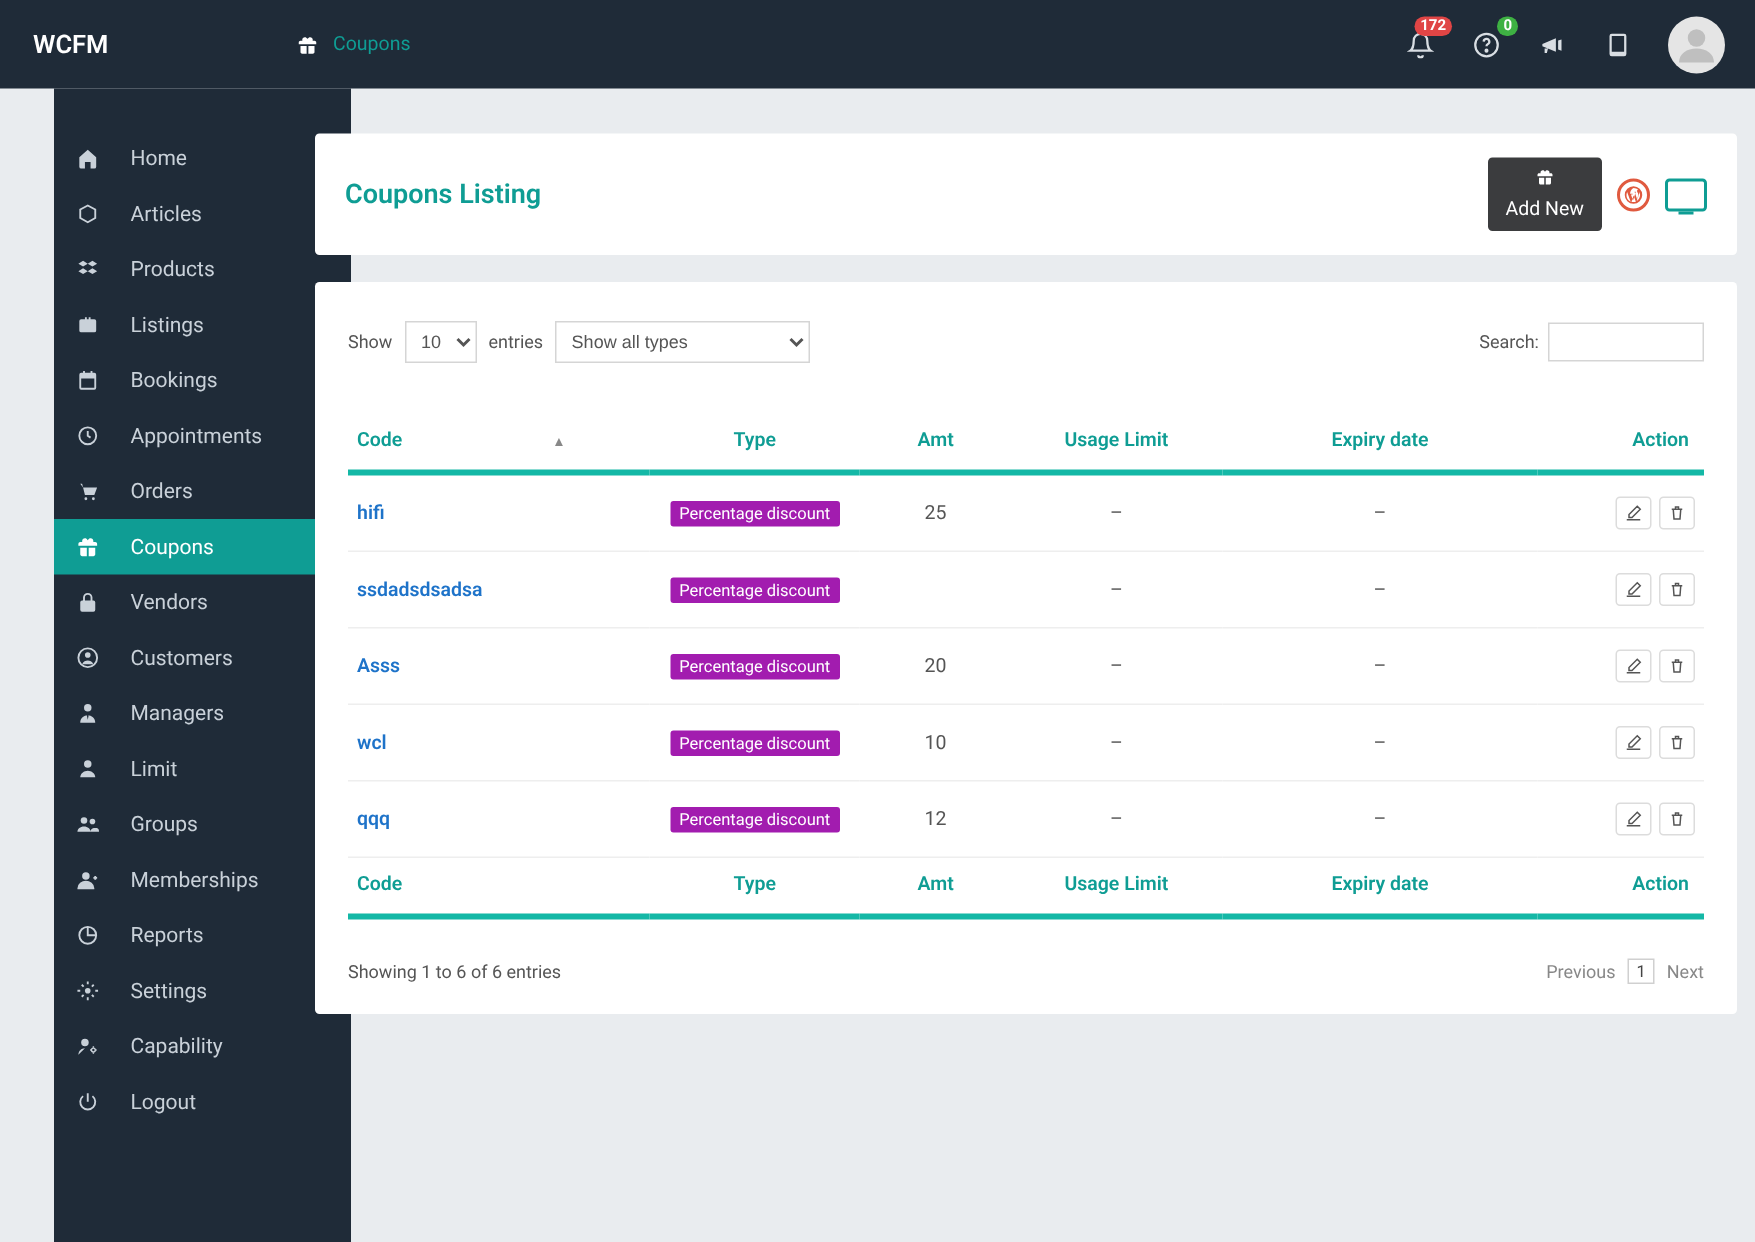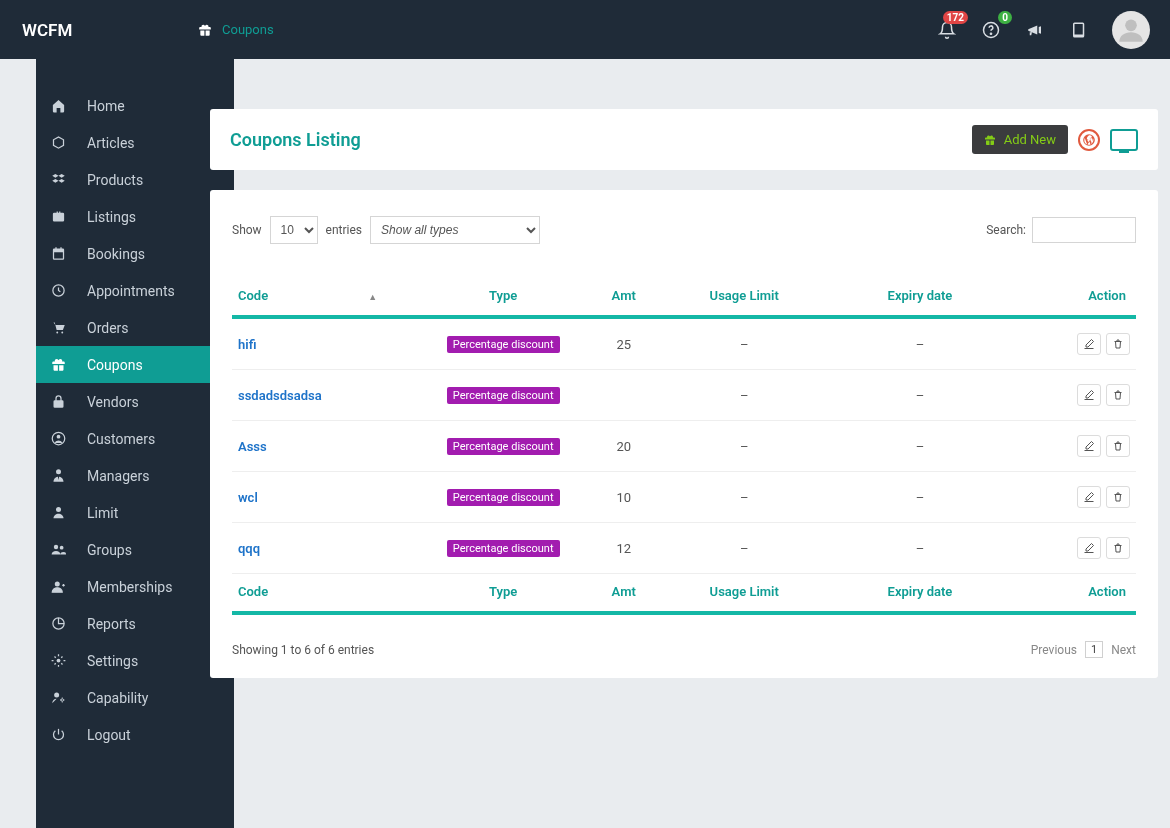--- a/index.html
+++ b/index.html
@@ -13,33 +13,33 @@
 .badge { position: absolute; top: -8px; right: -10px; font-size: 10px; border-radius: 8px; padding: 0 4px; line-height: 13px; color: #fff; font-weight: 700; min-width: 13px; text-align: left; }
 .badge.red { background: #e04545; }
 .badge.green { background: #3eb143; }
 .avatar { width: 38px; height: 38px; border-radius: 50%; background: #e5e5e5; display: flex; align-items: center; justify-content: center; }
 .sidebar { position: absolute; top: 59px; left: 16px; width: 198px; bottom: 0; background: #1f2b38; padding-top: 28px; margin-left: 20px; }
 .sidebar-item { display: flex; align-items: center; height: 37px; padding-left: 15px; gap: 18px; font-size: 14px; color: #c9d1d9; cursor: pointer; }
 .sidebar-item .si-icon { width: 18px; text-align: center; color: #c9d1d9; }
 .sidebar-item.active { background: #0f9d94; color: #fff; }
 .sidebar-item.active .si-icon { color: #fff; }
 .content { position: absolute; top: 59px; left: 198px; right: 0; bottom: 0; padding: 30px 12px 20px 12px; overflow: auto; }
-.panel { background: #fff; border-radius: 3px; margin-top: 20px; }
+.panel { background: #fff; border-radius: 3px; }
 .panel1 { padding: 16px 20px; margin-bottom: 18px; display: flex; align-items: center; }
 .page-title { color: #0f9d94; font-size: 18px; font-weight: 600; }
 .panel1-right { margin-left: auto; display: flex; align-items: center; gap: 10px; }
-.btn-add { background: #3b3c3e; color: #84cc16; font-size: 13px; padding: 7px 12px; border-radius: 3px; cursor: pointer; display: flex; align-items: center; gap: 8px; }
+.btn-add { background: #3b3c3e; color: #ffffff; font-size: 13px; padding: 7px 12px; border-radius: 3px; cursor: pointer; display: flex; align-items: center; gap: 8px; flex-direction: column; }
 .wp-logo { width: 22px; height: 22px; border-radius: 50%; background: #fff; border: 2px solid #e05a3f; display: flex; align-items: center; justify-content: center; color: #e05a3f; font-size: 12px; font-weight: 700; }
 .monitor-link { width: 28px; height: 22px; border: 2px solid #0f9d94; border-radius: 3px; position: relative; }
 .monitor-link::after { content: ''; position: absolute; bottom: -4px; left: 50%; transform: translateX(-50%); width: 10px; height: 2px; background: #0f9d94; }
 .panel2 { padding: 26px 22px 20px 22px; }
 .controls { display: flex; align-items: center; gap: 8px; font-size: 12px; color: #555; margin-bottom: 34px; }
 .controls select, .controls input { border: 1px solid #d5d5d5; background: #fff; font-size: 12px; padding: 4px 6px; color: #555; }
 .sel-entries { width: 48px; height: 28px; }
-.sel-types { width: 170px; height: 28px; font-style: italic; }
+.sel-types { width: 170px; height: 28px; }
 .search-wrap { margin-left: auto; display: flex; align-items: center; gap: 6px; }
 .search-input { width: 104px; height: 26px; }
 table { width: 100%; border-collapse: collapse; font-size: 13px; }
 thead th, tfoot th { color: #0f9d94; font-weight: 600; text-align: center; padding: 10px 6px 12px 6px; border-bottom: 4px solid #14b8a6; }
 thead th.code, tfoot th.code { text-align: left; padding-left: 6px; }
 tbody td { text-align: center; padding: 14px 6px; border-bottom: 1px solid #eee; color: #555; }
 tbody td.code-cell { text-align: left; padding-left: 6px; }
 tbody td.code-cell a { color: #1e73c9; font-weight: 600; text-decoration: none; font-size: 13px; }
 .tag { display: inline-block; background: #a21caf; color: #fff; font-size: 11px; padding: 2px 6px; border-radius: 2px; }
 .actions { display: flex; justify-content: flex-end; gap: 5px; }

